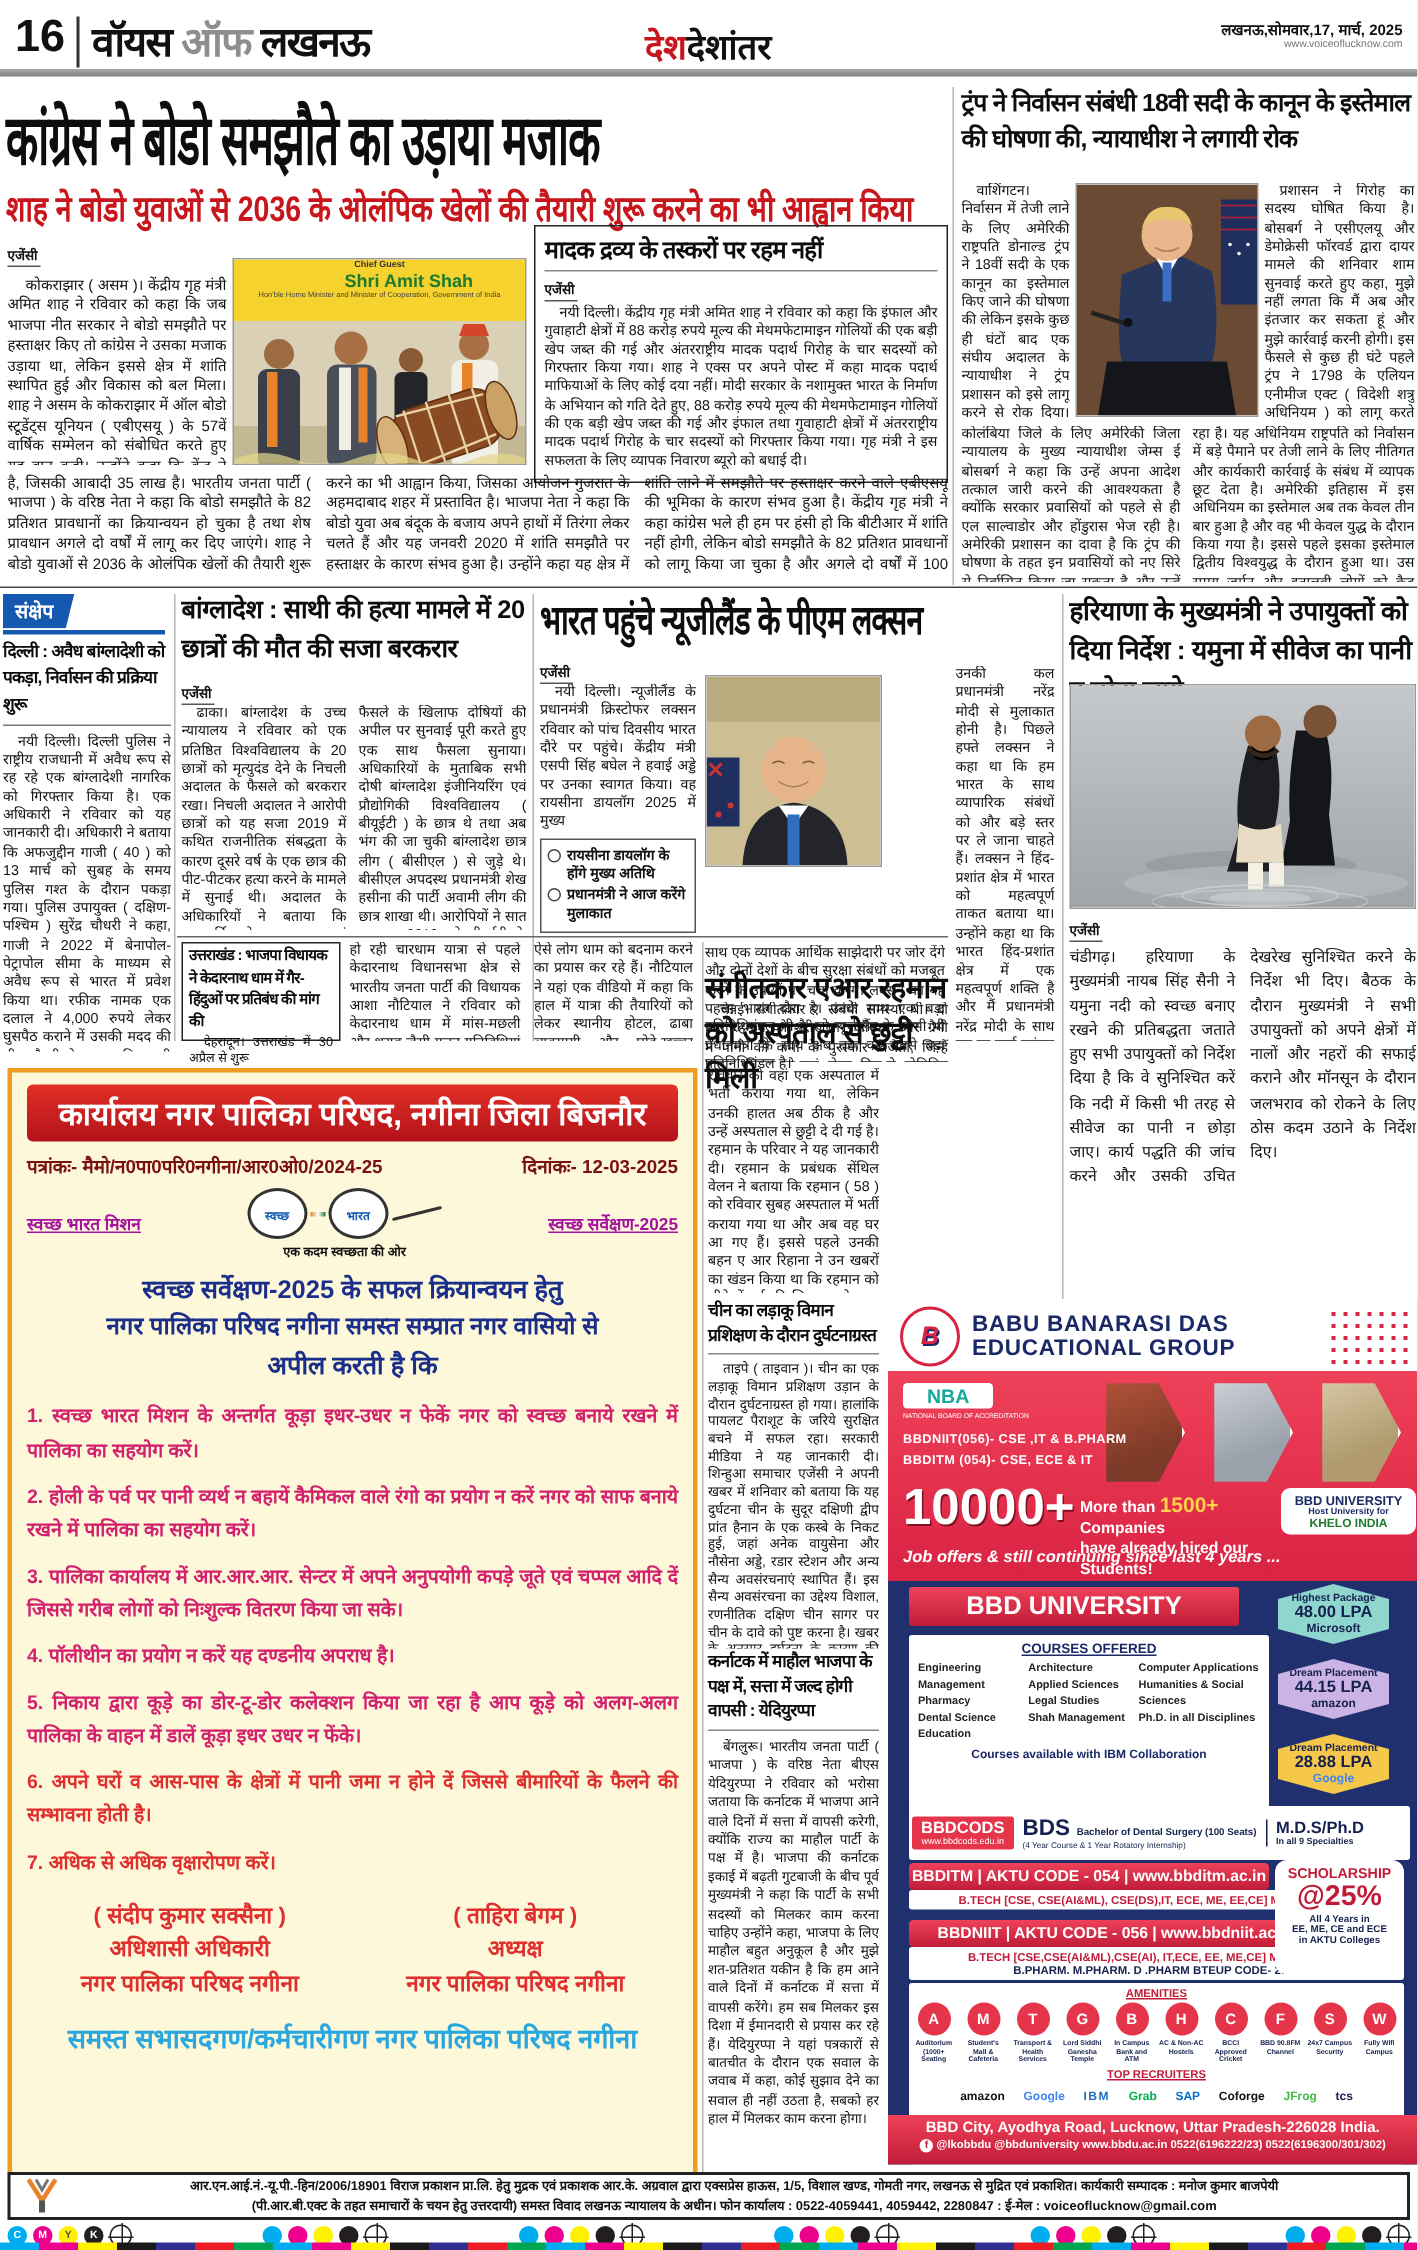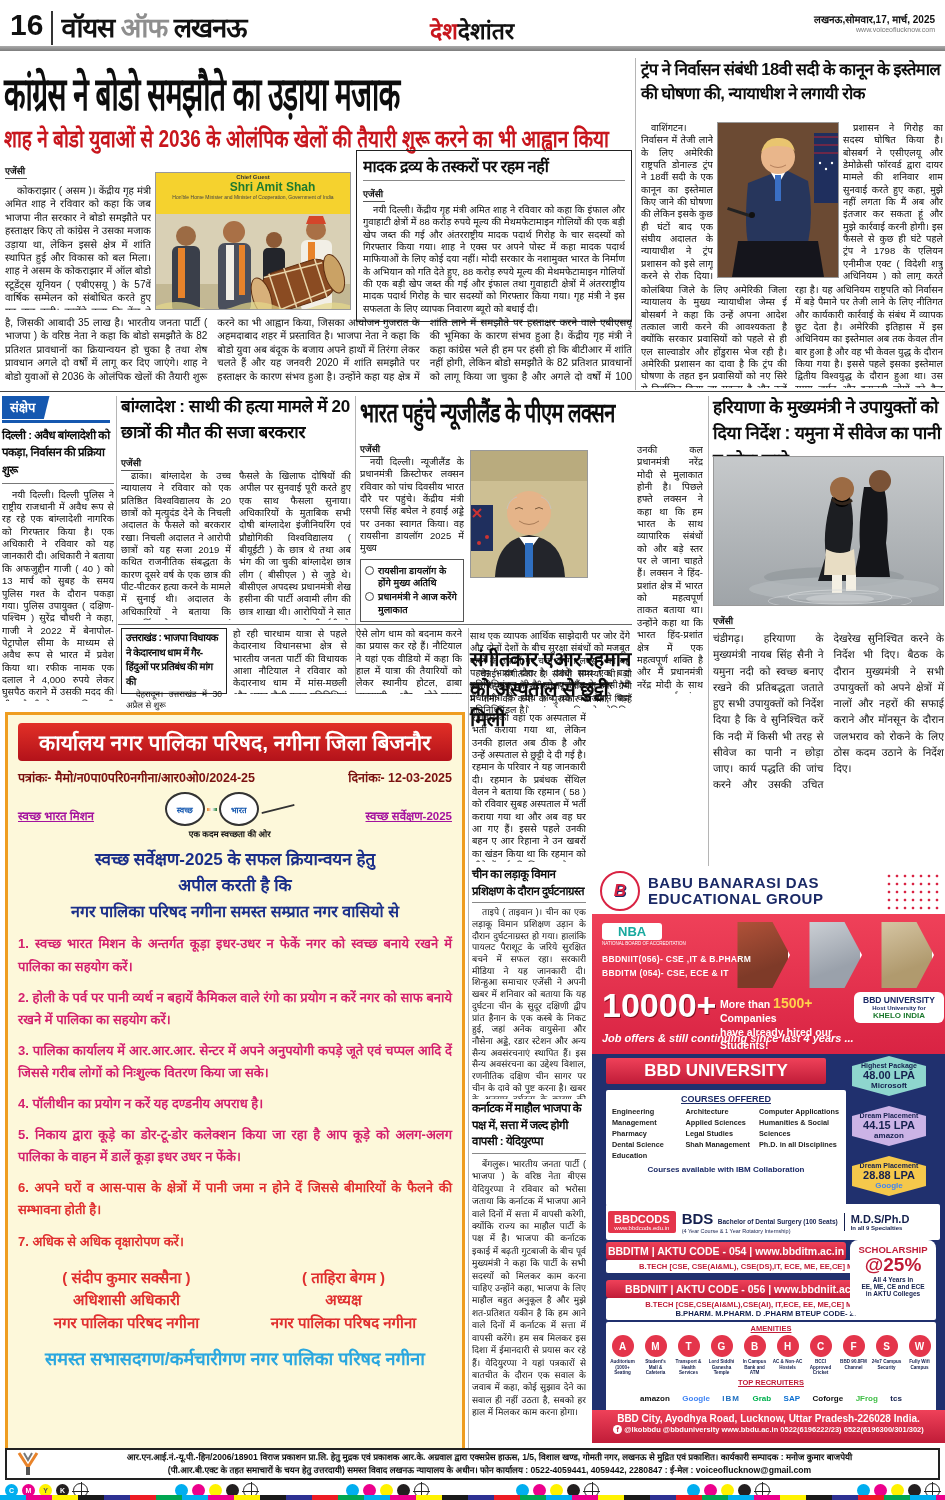--- a/index.html
+++ b/index.html
@@ -282,22 +282,22 @@
           <span class="glass">स्वच्छ</span>
           <span style="width:10px;height:3px;background:linear-gradient(90deg,#e8832a,#fff,#1d7a2e);"></span>
           <span class="glass">भारत</span>
           <span style="width:34px;height:2px;background:#333;border-radius:2px;transform:rotate(-14deg);"></span>
         </div>
         <div style="font-size:8.5px;font-weight:bold;margin-top:2px;">एक कदम स्वच्छता की ओर</div>
       </div>
       <span class="tag-purple">स्वच्छ सर्वेक्षण-2025</span>
     </div>
     <div class="notice-head" style="font-size:17px;margin-top:8px;">स्वच्छ सर्वेक्षण-2025 के सफल क्रियान्वयन हेतु</div>
+    <div class="notice-head" style="font-size:16px;">नगर पालिका परिषद नगीना समस्त सम्प्रात नगर वासियो से</div>
     <div class="notice-head" style="font-size:17px;">अपील करती है कि</div>
-    <div class="notice-head" style="font-size:16px;">नगर पालिका परिषद नगीना समस्त सम्प्रात नगर वासियो से</div>
     <div class="notice-item c-pink">1.  स्वच्छ भारत मिशन के अन्तर्गत कूड़ा इधर-उधर न फेकें नगर को स्वच्छ बनाये रखने में पालिका का सहयोग करें।</div>
     <div class="notice-item c-pink">2. होली के पर्व पर पानी व्यर्थ न बहायें कैमिकल वाले रंगो का प्रयोग न करें नगर को साफ बनाये रखने में पालिका का सहयोग करें।</div>
     <div class="notice-item c-pink">3. पालिका कार्यालय में आर.आर.आर. सेन्टर में अपने अनुपयोगी कपड़े जूते एवं चप्पल आदि दें जिससे गरीब लोगों को निःशुल्क वितरण किया जा सके।</div>
     <div class="notice-item c-pink">4. पॉलीथीन का प्रयोग न करें यह दण्डनीय अपराध है।</div>
     <div class="notice-item c-pink">5. निकाय द्वारा कूड़े का डोर-टू-डोर कलेक्शन किया जा रहा है आप कूड़े को अलग-अलग पालिका के वाहन में डालें कूड़ा इधर उधर न फेंके।</div>
     <div class="notice-item c-red">6. अपने घरों व आस-पास के क्षेत्रों में पानी जमा न होने दें जिससे बीमारियों के फैलने की सम्भावना होती है।</div>
     <div class="notice-item c-red">7. अधिक से अधिक वृक्षारोपण करें।</div>
     <div class="sign-row">
       <div>
         <div>( संदीप कुमार सक्सैना )</div>

